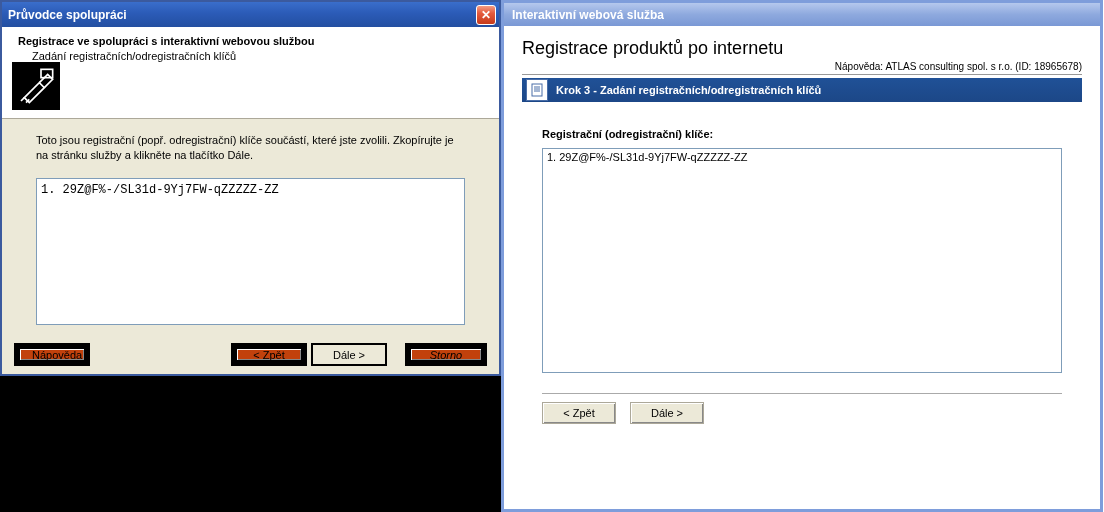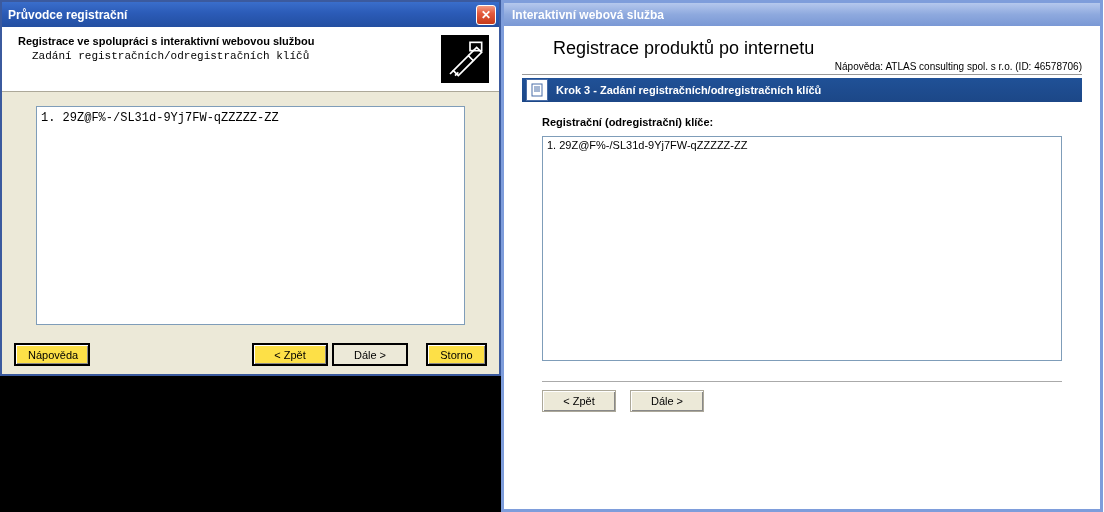--- a/index.html
+++ b/index.html
@@ -57,36 +57,36 @@
       font-weight: bold;
       font-size: 12px;
     }
     .header-panel {
       background: #fff;
       border-bottom: 1px solid #aca899;
       padding: 8px 10px;
       display: flex;
       align-items: flex-start;
       justify-content: space-between;
+      flex-direction: column;
     }
     .header-text {
       flex: 1;
     }
     .header-title {
       font-weight: bold;
       font-size: 11px;
       color: #000;
       margin-bottom: 3px;
       padding-left: 6px;
     }
     .header-sub {
       font-size: 11px;
       color: #000;
       padding-left: 20px;
-      font-family: Liberation Mono, monospace;
     }
     .header-icon {
       width: 48px;
       height: 48px;
       background: #000;
       display: flex;
       align-items: center;
       justify-content: center;
       flex-shrink: 0;
     }
@@ -117,37 +117,37 @@
     .button-bar-left {
       padding: 8px 12px;
       display: flex;
       align-items: center;
       border-top: 0;
     }
     .btn {
       font-family: Tahoma, Arial, sans-serif;
       font-size: 11px;
       height: 23px;
-      border: 2px solid #000000;
-      background: #fde047;
+      border: 6px solid #000000;
+      background: #c2410c;
       cursor: pointer;
       padding: 0 12px;
       box-shadow: 1px 1px 0 #fff inset, -1px -1px 0 #888 inset;
     }
     .btn-help { width: 76px; }
     .btn-spacer { flex: 1; }
     .btn-back { width: 76px; margin-right: 4px; }
     .btn-next {
       width: 76px;
       margin-right: 18px;
       border: 2px solid #000;
       box-shadow: none;
       background: #ece9d8;
     }
-    .btn-cancel { width: 61px; }
+    .btn-cancel { width: 82px; font-style: italic; }
 
     
     .win-right {
       position: absolute;
       left: 501px;
       top: 0;
       width: 602px;
       height: 512px;
       border: 3px solid #7e9ddb;
       background: #fff;
@@ -170,41 +170,40 @@
       padding: 12px 18px;
       display: flex;
       flex-direction: column;
     }
     .page-title {
       font-family: Verdana, Arial, sans-serif;
       font-size: 18px;
       color: #000;
       font-weight: normal;
       margin-bottom: 2px;
-      margin-left: 31px;
     }
     .customer-line {
       font-size: 10px;
       color: #000;
       text-align: right;
       border-bottom: 1px solid #999;
       padding-bottom: 2px;
       margin-bottom: 3px;
     }
     .customer-line .cust-name { font-weight: normal; }
     .step-bar {
       background: linear-gradient(to bottom, #205197, #1c4787);
       color: #fff;
       font-weight: bold;
       font-size: 11px;
       height: 22px;
       display: flex;
       align-items: center;
       padding: 12px 4px;
-      margin-bottom: 14px;
+      margin-bottom: 26px;
     }
     .step-icon {
       width: 22px;
       height: 22px;
       background: #fff;
       border: 1px solid #4a6ea8;
       margin-right: 6px;
       display: flex;
       align-items: center;
       justify-content: center;
@@ -255,21 +254,21 @@
       box-shadow: 1px 1px 0 #fff inset, -1px -1px 0 #888 inset;
     }
   </style>
 </head>
 <body>
 
 <div class="black-bg"></div>
 
 <div class="win-left">
   <div class="titlebar-left">
-    <span>Průvodce registrační</span>
+    <span>Průvodce spolupráci</span>
     <div class="close-btn">
       <span>✕</span>
     </div>
   </div>
   <div class="header-panel">
     <div class="header-text">
       <div class="header-title">Registrace ve spolupráci s interaktivní webovou službou</div>
       <div class="header-sub">Zadání registračních/odregistračních klíčů</div>
     </div>
     <div class="header-icon">
@@ -277,41 +276,42 @@
         <g stroke="#fff" stroke-width="2" fill="none">
           <path d="M10 38 L28 20 L34 26 L16 44 Z"></path>
           <path d="M28 20 L38 10 L44 16 L34 26"></path>
           <path d="M6 42 L10 38 M12 44 L16 40"></path>
           <rect x="30" y="4" width="14" height="10"></rect>
         </g>
       </svg>
     </div>
   </div>
   <div class="content-left">
+    <div class="instr-text">Toto jsou registrační (popř. odregistrační) klíče součástí, které jste zvolili. Zkopírujte je na stránku služby a klikněte na tlačítko Dále.</div>
     <textarea class="keys-textarea" readonly="" style="">1. 29Z@F%-/SL31d-9Yj7FW-qZZZZZ-ZZ</textarea>
   </div>
   <div class="button-bar-left">
     <button class="btn btn-help">Nápověda</button>
     <div class="btn-spacer"></div>
     <button class="btn btn-back">&lt; Zpět</button>
     <button class="btn btn-next">Dále &gt;</button>
     <button class="btn btn-cancel">Storno</button>
   </div>
 </div>
 
 <div class="win-right">
   <div class="titlebar-right">
     <span>Interaktivní webová služba</span>
   </div>
   <div class="right-body">
     <div class="page-title">Registrace produktů po internetu</div>
     <div class="customer-line">
       <span>Nápověda:</span>
       <span class="cust-name">ATLAS consulting spol. s r.o.</span>
-      <span>(ID: 46578706)</span>
+      <span>(ID: 18965678)</span>
     </div>
     <div class="step-bar">
       <div class="step-icon">
         <svg width="16" height="16" viewBox="0 0 16 16">
           <rect x="3" y="2" width="10" height="12" fill="#fff" stroke="#4a6ea8"></rect>
           <line x1="5" y1="5" x2="11" y2="5" stroke="#4a6ea8"></line>
           <line x1="5" y1="7" x2="11" y2="7" stroke="#4a6ea8"></line>
           <line x1="5" y1="9" x2="11" y2="9" stroke="#4a6ea8"></line>
         </svg>
       </div>

